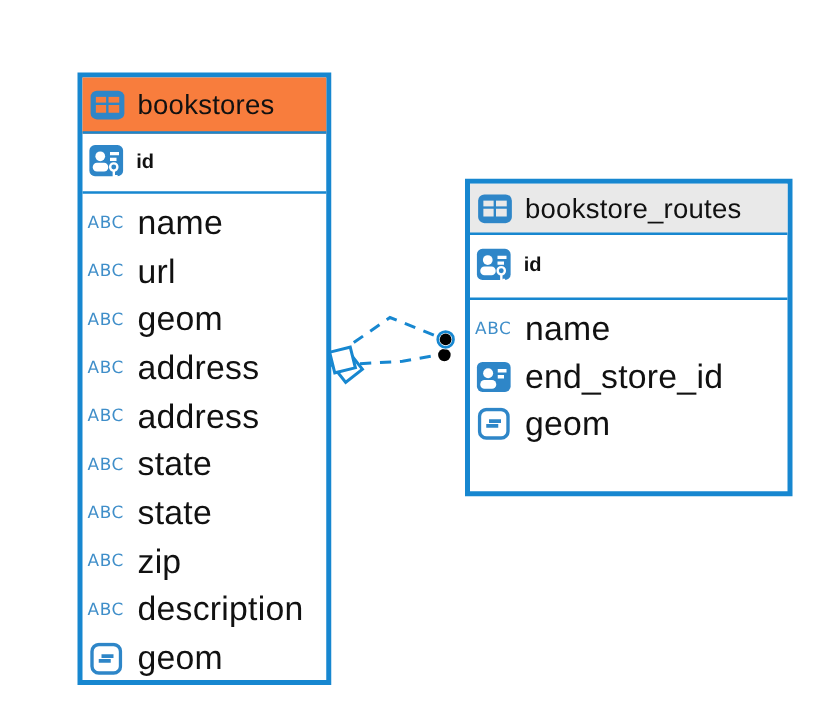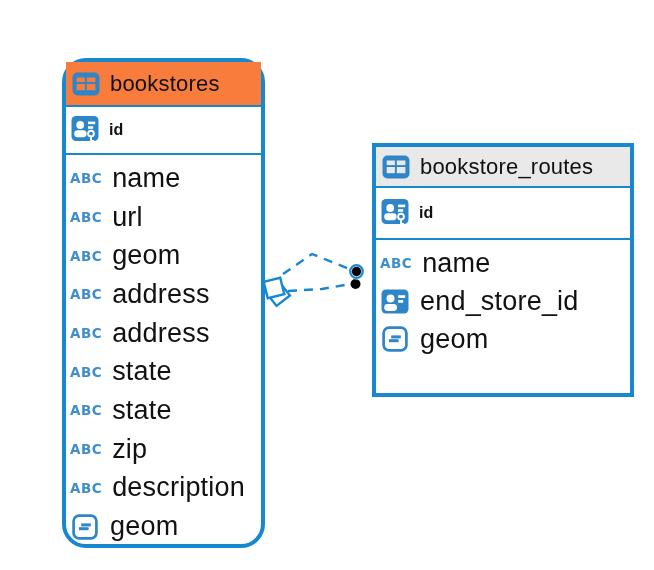--- a/index.html
+++ b/index.html
@@ -11,21 +11,21 @@
     --abcblue:#3f8ec9;
     --orange:#f87d3d;
     --gray:#e9e9e9;
     --ink:#111111;
   }
   .canvas{position:absolute;inset:0;}
   .table-card{
     position:absolute;background:#fff;border:4px solid var(--blue);
     box-sizing:border-box;z-index:1;
   }
-  .table-card.bookstores{left:62px;top:58px;width:203px;height:490px;border-radius:24px;}
+  .table-card.bookstores{left:62px;top:58px;width:203px;height:490px;}
   .table-card.routes{left:372px;top:143px;width:262px;height:254px;}
   .tbl-header{
     display:flex;align-items:center;gap:9px;padding:0 0 0 5px;
     border-bottom:2px solid var(--blue);box-sizing:border-box;
   }
   .bookstores .tbl-header{height:45px;background:var(--orange);--hdrbg:var(--orange);}
   .routes .tbl-header{height:41px;background:var(--gray);--hdrbg:var(--gray);}
   .tbl-title{font-size:22px;color:var(--ink);letter-spacing:.2px;}
   .key-row{
     display:flex;align-items:center;gap:9px;padding:0 0 0 4px;
@@ -33,21 +33,21 @@
   }
   .routes .key-row{height:52px;}
   .key-row .label{font-weight:bold;font-size:16px;color:var(--ink);}
   .cols{padding:4px 0 0 0;}
   .col-row{display:flex;align-items:center;gap:10px;padding-left:4px;box-sizing:border-box;}
   .bookstores .col-row{height:38.7px;}
   .routes .col-row{height:38.2px;}
   .col-row .label{font-size:27px;color:var(--ink);letter-spacing:.2px;}
   .abc{
     display:inline-block;min-width:30px;color:var(--abcblue);
-    font-weight:bold;font-size:13.5px;letter-spacing:.5px;
+    font-weight:normal;font-size:13.5px;letter-spacing:.5px;
     font-family:"DejaVu Sans","Liberation Sans",sans-serif;
   }
   .icon-box{display:inline-flex;align-items:center;justify-content:center;min-width:30px;}
   .connector{position:absolute;left:248px;top:238px;width:132px;height:76px;z-index:5;}
 </style>
 </head>
 <body>
 
 <div class="canvas">
 

